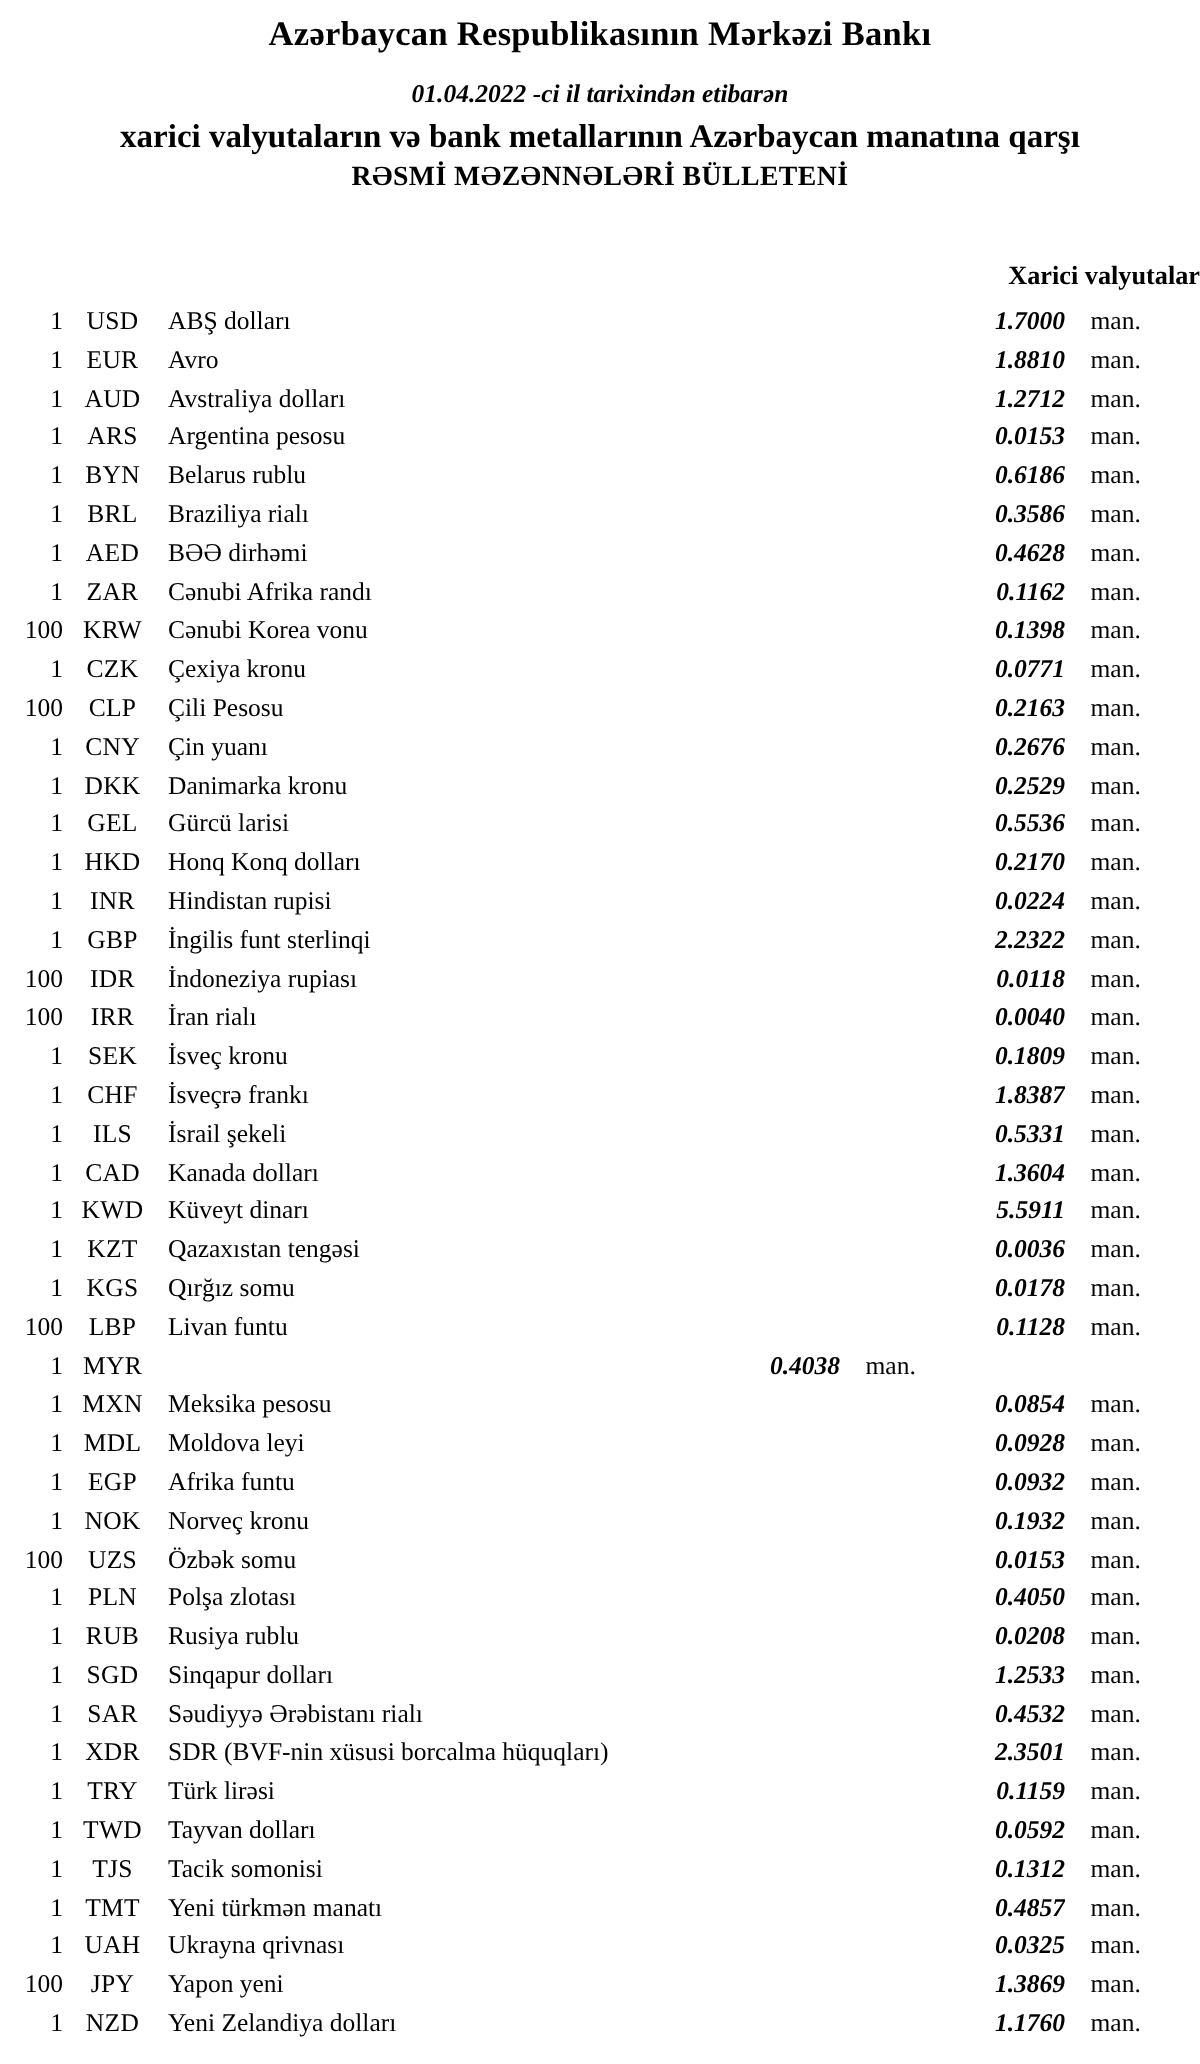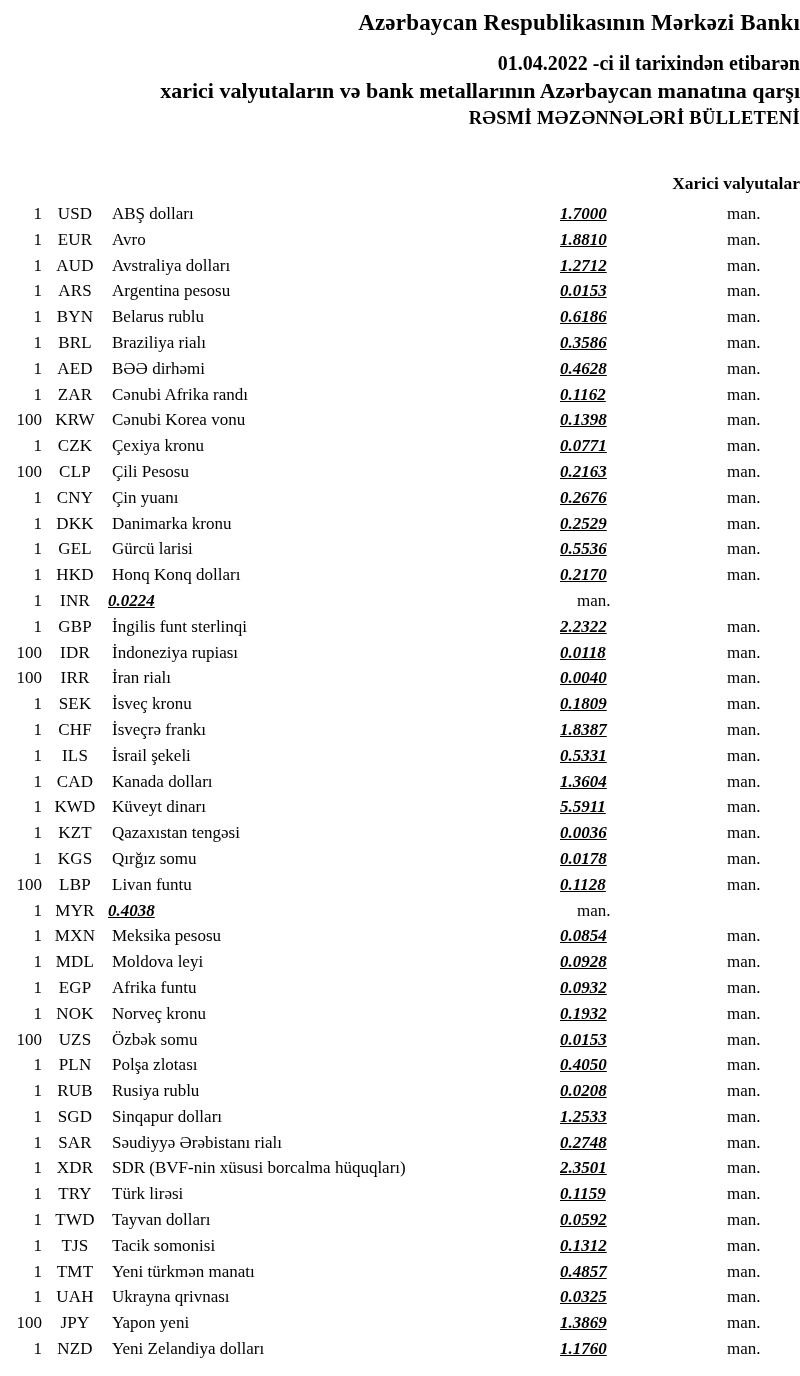--- a/index.html
+++ b/index.html
@@ -5,32 +5,33 @@
   html, body { margin: 0; padding: 0; }
   body {
     width: 800px;
     height: 1376px;
     background: #ffffff;
     color: #000000;
     font-family: "Liberation Serif", "DejaVu Serif", serif;
     overflow: hidden;
     position: relative;
   }
-  .doc-header { text-align: right; padding-top: 8px; }
+  .doc-header { text-align: center; padding-top: 8px; }
   .bank-name {
     font-size: 23px;
     font-weight: bold;
     line-height: 30px;
     letter-spacing: 0.2px;
   }
   .date-line {
-    font-size: 20px;
+    font-size: 17px;
     font-weight: bold;
     line-height: 22px;
     margin-top: 14px;
+    font-style: italic;
   }
   .subject-line {
     font-size: 22px;
     font-weight: bold;
     line-height: 22px;
     margin-top: 6px;
   }
   .bulletin-title {
     font-size: 18.5px;
     font-weight: bold;
@@ -53,21 +54,21 @@
   }
   .rate-row span {
     font-size: 17px;
     line-height: 25.8px;
     white-space: nowrap;
     overflow: hidden;
   }
   .cell-qty  { text-align: right; }
   .cell-code { text-align: center; letter-spacing: 0.2px; }
   .cell-name { padding-left: 4px; }
-  .cell-rate { font-weight: bold; font-style: italic; text-decoration: underline; }
+  .cell-rate { text-align: right; font-weight: bold; font-style: italic; }
   .cell-unit { padding-left: 17px; }
 </style>
 </head>
 <body>
 
 <div class="doc-header">
   <div class="bank-name">Azərbaycan Respublikasının Mərkəzi Bankı</div>
   <div class="date-line">01.04.2022 -ci il tarixindən etibarən</div>
   <div class="subject-line">xarici valyutaların və bank metallarının Azərbaycan manatına qarşı</div>
   <div class="bulletin-title">RƏSMİ MƏZƏNNƏLƏRİ BÜLLETENİ</div>
@@ -192,20 +193,21 @@
     <span class="cell-qty">1</span>
     <span class="cell-code">HKD</span>
     <span class="cell-name">Honq Konq dolları</span>
     <span class="cell-rate">0.2170</span>
     <span class="cell-unit">man.</span>
   </div>
 
   <div class="rate-row">
     <span class="cell-qty">1</span>
     <span class="cell-code">INR</span>
+    <span class="cell-name">Hindistan rupisi</span>
     <span class="cell-rate">0.0224</span>
     <span class="cell-unit">man.</span>
   </div>
 
   <div class="rate-row">
     <span class="cell-qty">1</span>
     <span class="cell-code">GBP</span>
     <span class="cell-name">İngilis funt sterlinqi</span>
     <span class="cell-rate">2.2322</span>
     <span class="cell-unit">man.</span>
@@ -359,21 +361,21 @@
     <span class="cell-code">SGD</span>
     <span class="cell-name">Sinqapur dolları</span>
     <span class="cell-rate">1.2533</span>
     <span class="cell-unit">man.</span>
   </div>
 
   <div class="rate-row">
     <span class="cell-qty">1</span>
     <span class="cell-code">SAR</span>
     <span class="cell-name">Səudiyyə Ərəbistanı rialı</span>
-    <span class="cell-rate">0.2748</span>
+    <span class="cell-rate">0.4532</span>
     <span class="cell-unit">man.</span>
   </div>
 
   <div class="rate-row">
     <span class="cell-qty">1</span>
     <span class="cell-code">XDR</span>
     <span class="cell-name">SDR (BVF-nin xüsusi borcalma hüquqları)</span>
     <span class="cell-rate">2.3501</span>
     <span class="cell-unit">man.</span>
   </div>

